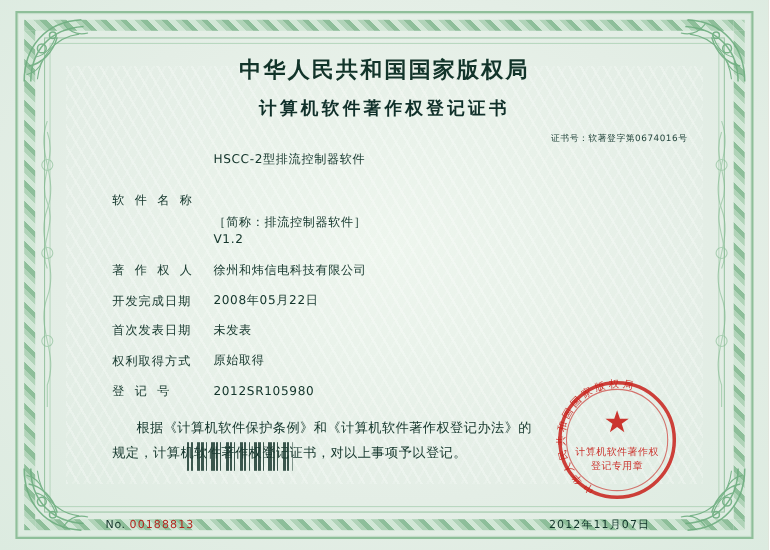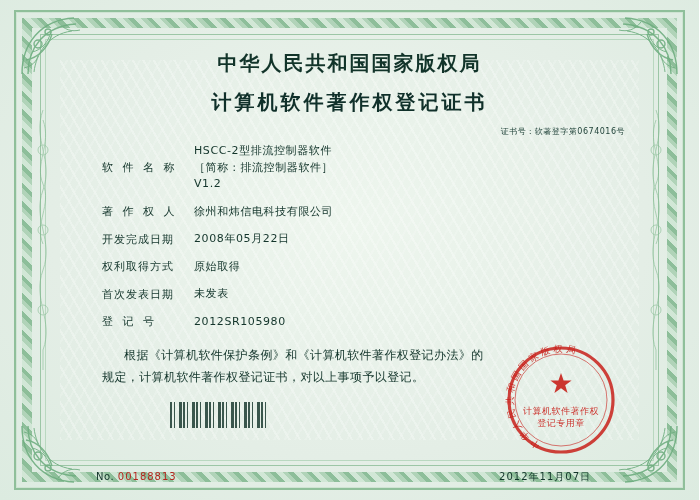--- a/index.html
+++ b/index.html
@@ -121,21 +121,21 @@
   }
   .title-main {
     font-family: "DejaVu Serif", "Liberation Serif", serif;
     font-size: 20px;
     font-weight: bold;
     color: #12342a;
     letter-spacing: 2px;
   }
   .title-sub {
     font-family: Liberation Mono, monospace;
-    font-size: 20px;
+    font-size: 16px;
     font-weight: bold;
     color: #10302a;
     letter-spacing: 3px;
     margin-top: 12px;
   }
 
   .cert-no {
     text-align: right;
     font-size: 8px;
     color: #21433a;
@@ -161,21 +161,21 @@
     flex: 0 0 92px;
     letter-spacing: 3px;
     font-family: "DejaVu Sans", "Liberation Sans", sans-serif;
   }
   .field-label.tight { letter-spacing: 1px; }
   .field-value {
     flex: 1;
     letter-spacing: .6px;
     line-height: 1.5;
   }
-  .field-value .line2 { display: block; }
+  .field-value .line2 { display: block; margin-top: 40px; }
   .field-value .line3 { display: block; }
 
   .para {
     margin-top: 14px;
     padding-left: 46px;
     padding-right: 34px;
     font-size: 12px;
     color: #13352b;
     line-height: 1.85;
     letter-spacing: .4px;
@@ -354,27 +354,27 @@
         <div class="field-label">著 作 权 人</div>
         <div class="field-value">徐州和炜信电科技有限公司</div>
       </div>
 
       <div class="field-row">
         <div class="field-label tight">开发完成日期</div>
         <div class="field-value">2008年05月22日</div>
       </div>
 
       <div class="field-row">
+        <div class="field-label tight">首次发表日期</div>
+        <div class="field-value">未发表</div>
+      </div>
+
+      <div class="field-row">
         <div class="field-label tight">权利取得方式</div>
         <div class="field-value">原始取得</div>
-      </div>
-
-      <div class="field-row">
-        <div class="field-label tight">首次发表日期</div>
-        <div class="field-value">未发表</div>
       </div>
 
 
       <div class="field-row">
         <div class="field-label">登 记 号</div>
         <div class="field-value">2012SR105980</div>
       </div>
 
     </div>
 

